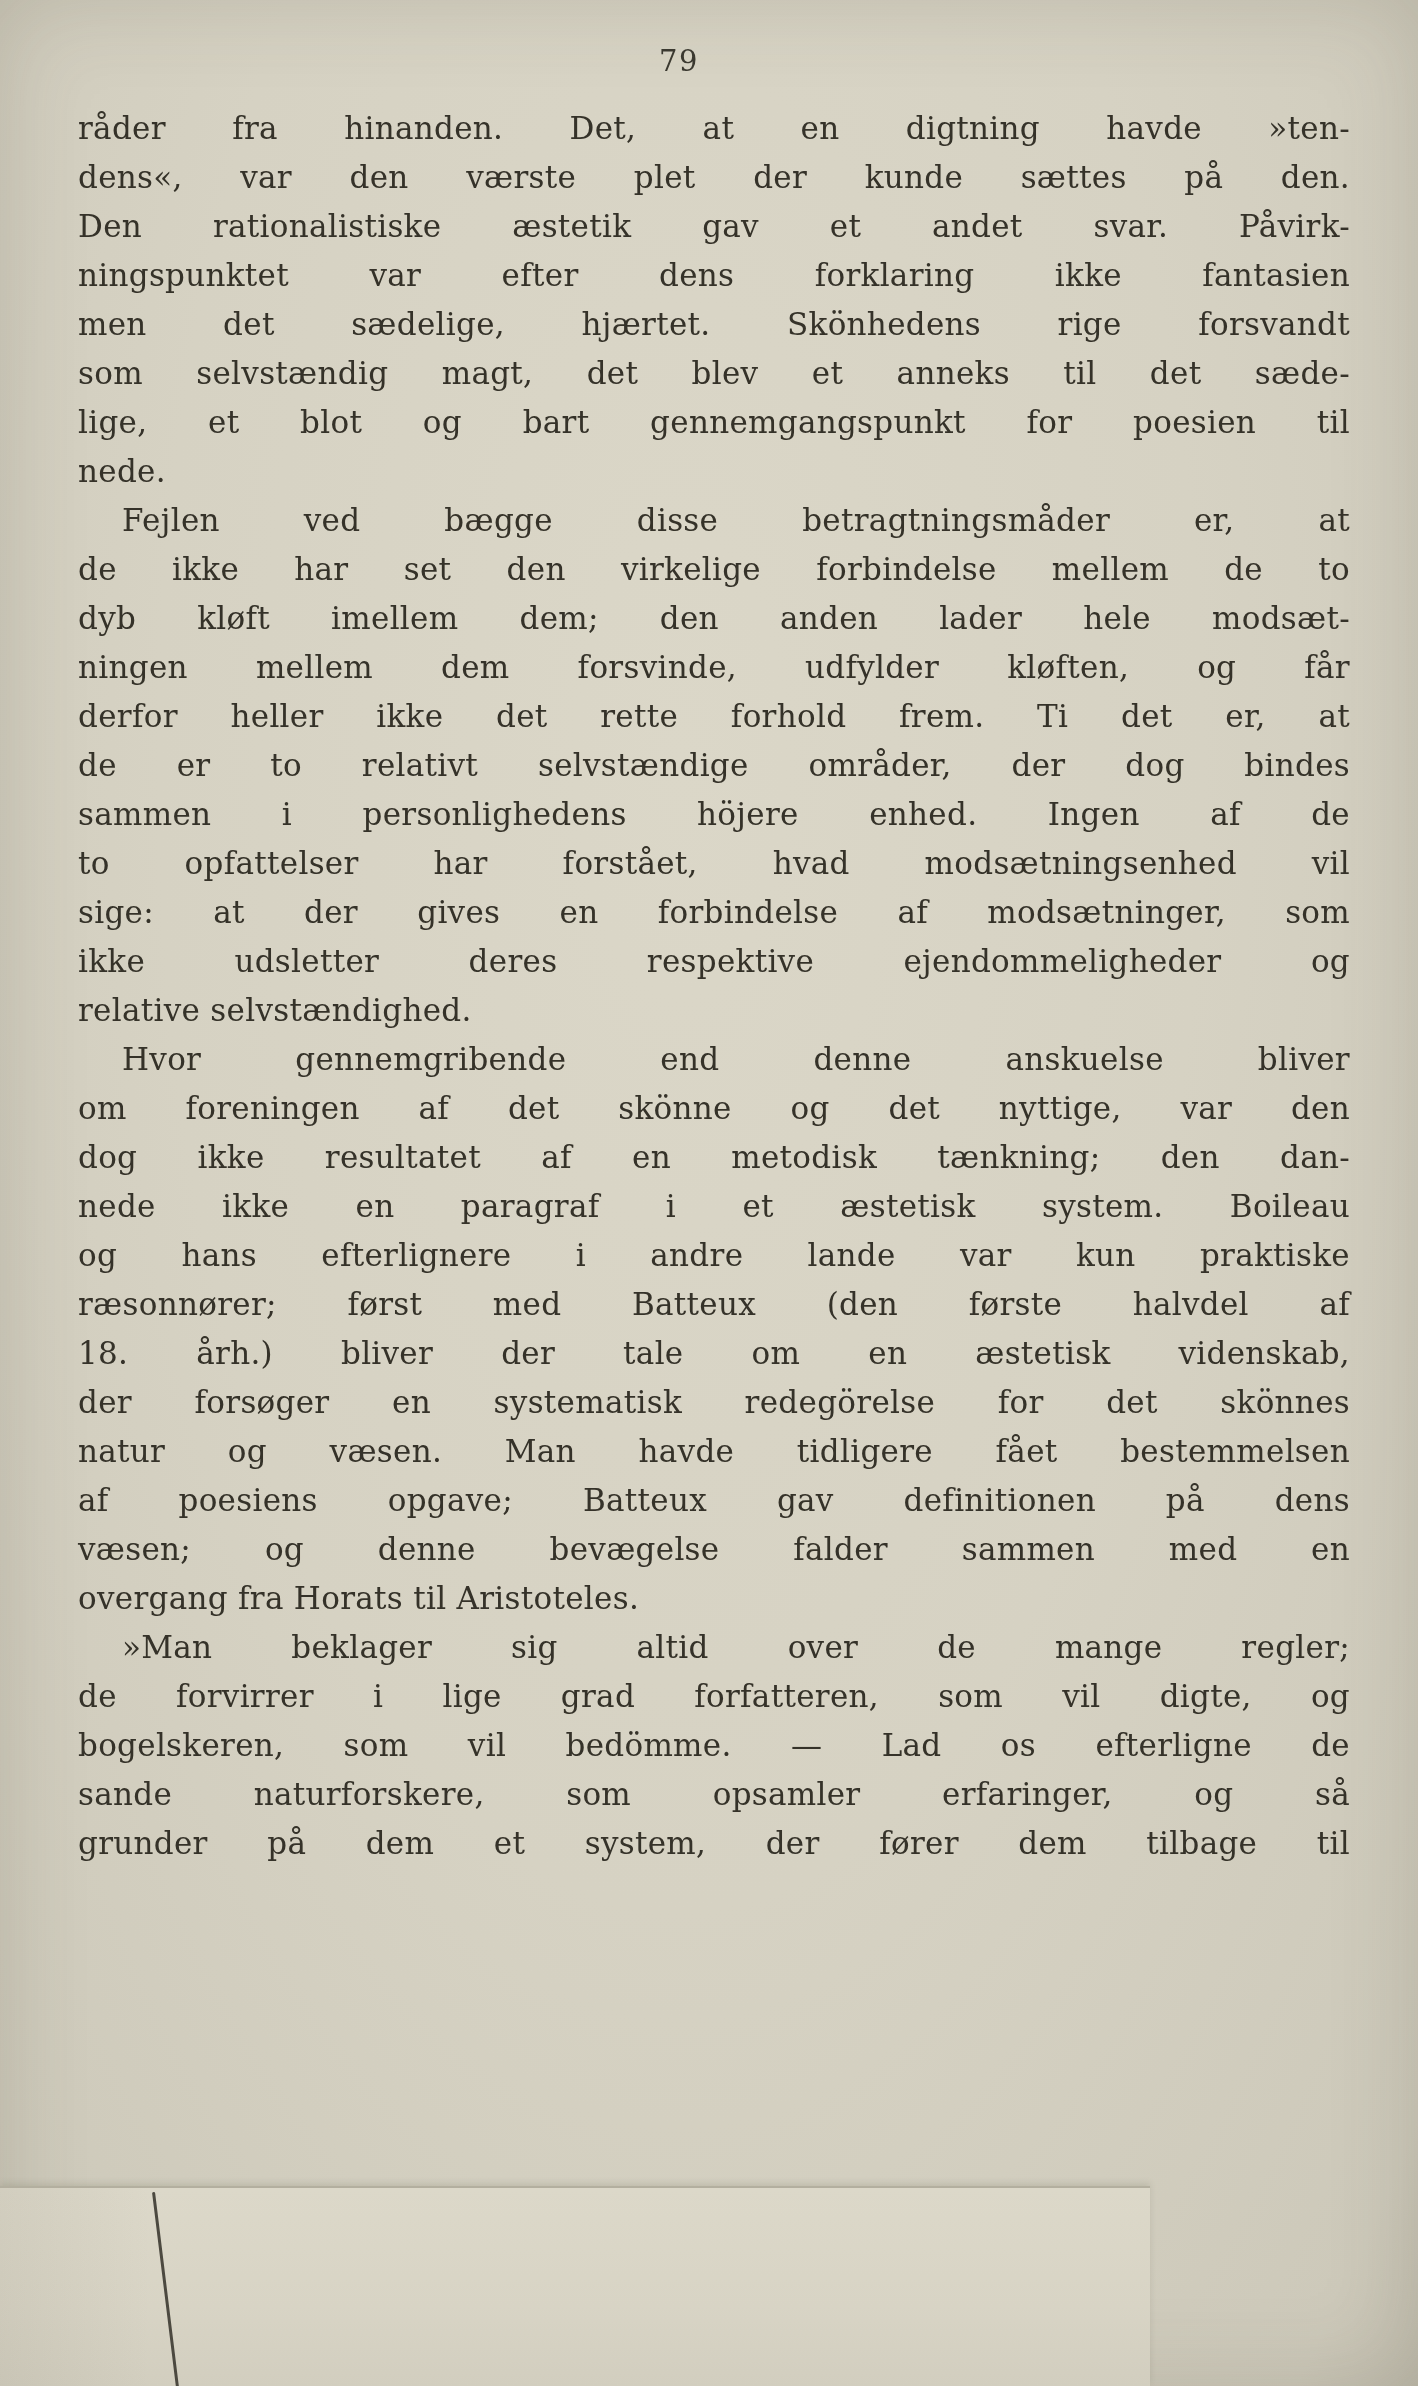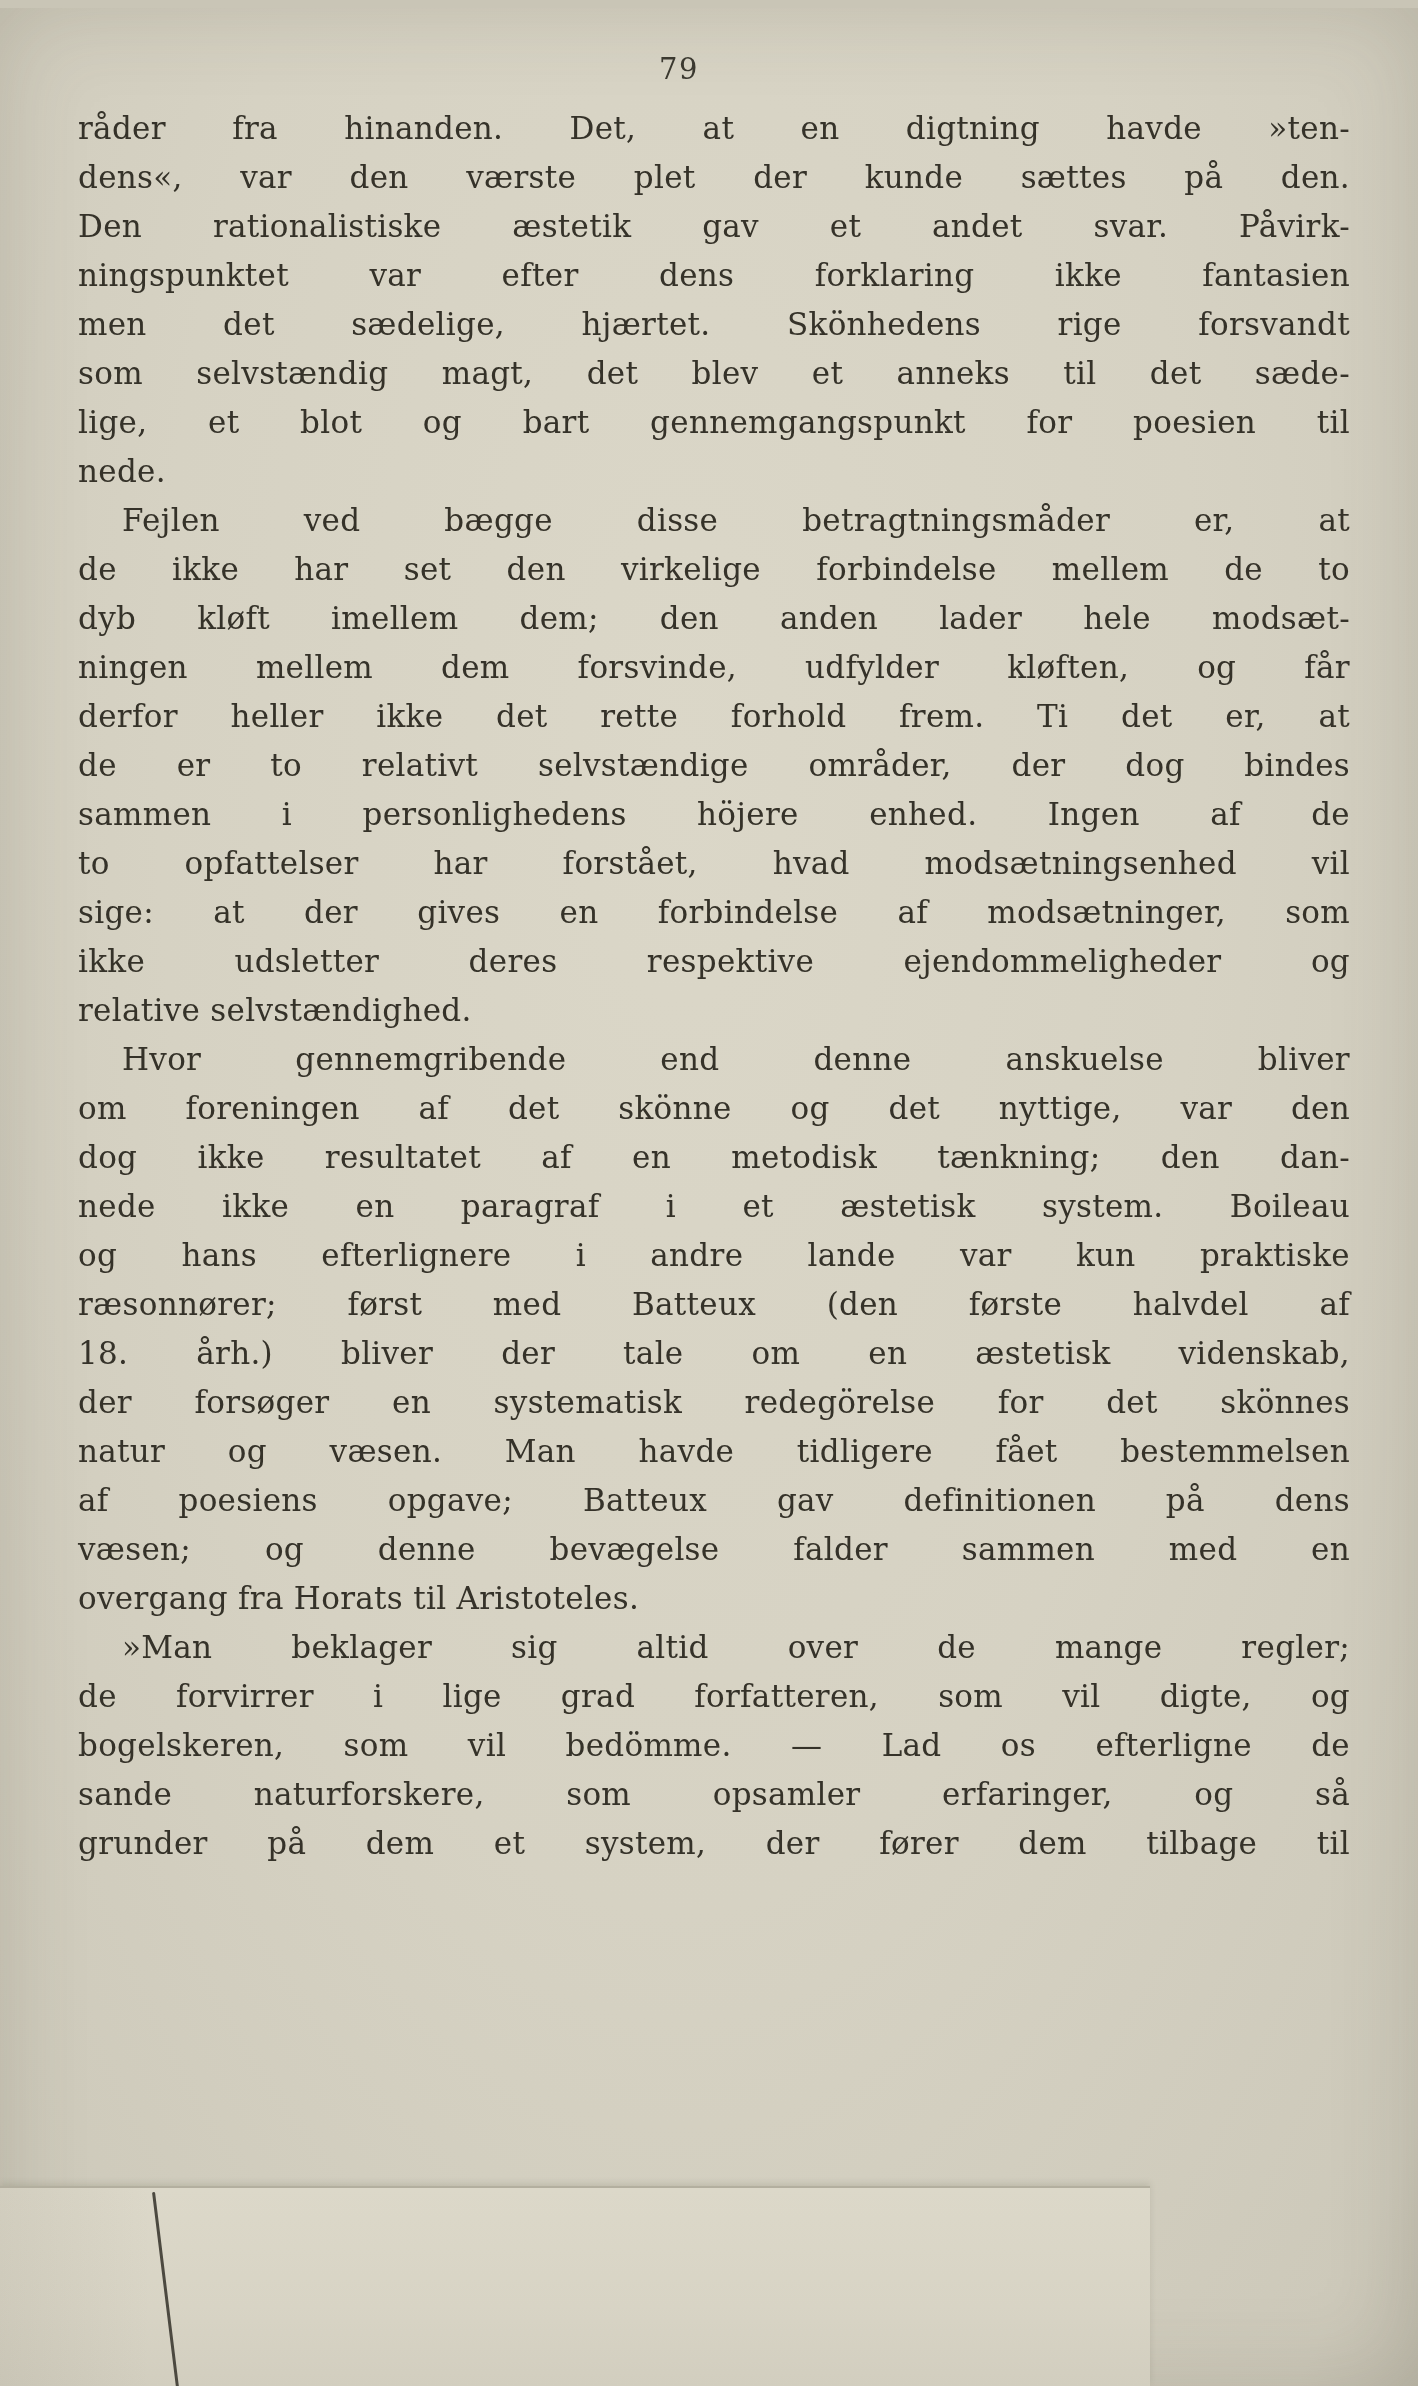--- a/index.html
+++ b/index.html
@@ -12,35 +12,34 @@
     position: relative;
     overflow: hidden;
     background: #c9c5b6;
     font-family: "DejaVu Serif", "Liberation Serif", serif;
   }
   .scan {
     position: absolute;
     inset: 0;
     background: radial-gradient(ellipse at 48% 32%, #dbd7c8 0%, #d6d2c3 50%, #cdc9ba 92%, #c4c0b1 100%);
     box-shadow: inset 0 0 90px rgba(70, 65, 50, 0.18);
-    margin-top: 8px;
   }
   .page-number {
     position: absolute;
     top: 44px;
     left: 0;
     right: 60px;
     text-align: center;
     font-size: 29px;
     letter-spacing: 1.5px;
     color: #3b3930;
   }
   .text-block {
     position: absolute;
-    top: 96px;
+    top: 104px;
     left: 78px;
     width: 1272px;
     font-size: 31px;
     line-height: 49px;
     letter-spacing: 0.3px;
     color: #353229;
     text-rendering: optimizeLegibility;
   }
   .para { margin: 0; }
   .line {

